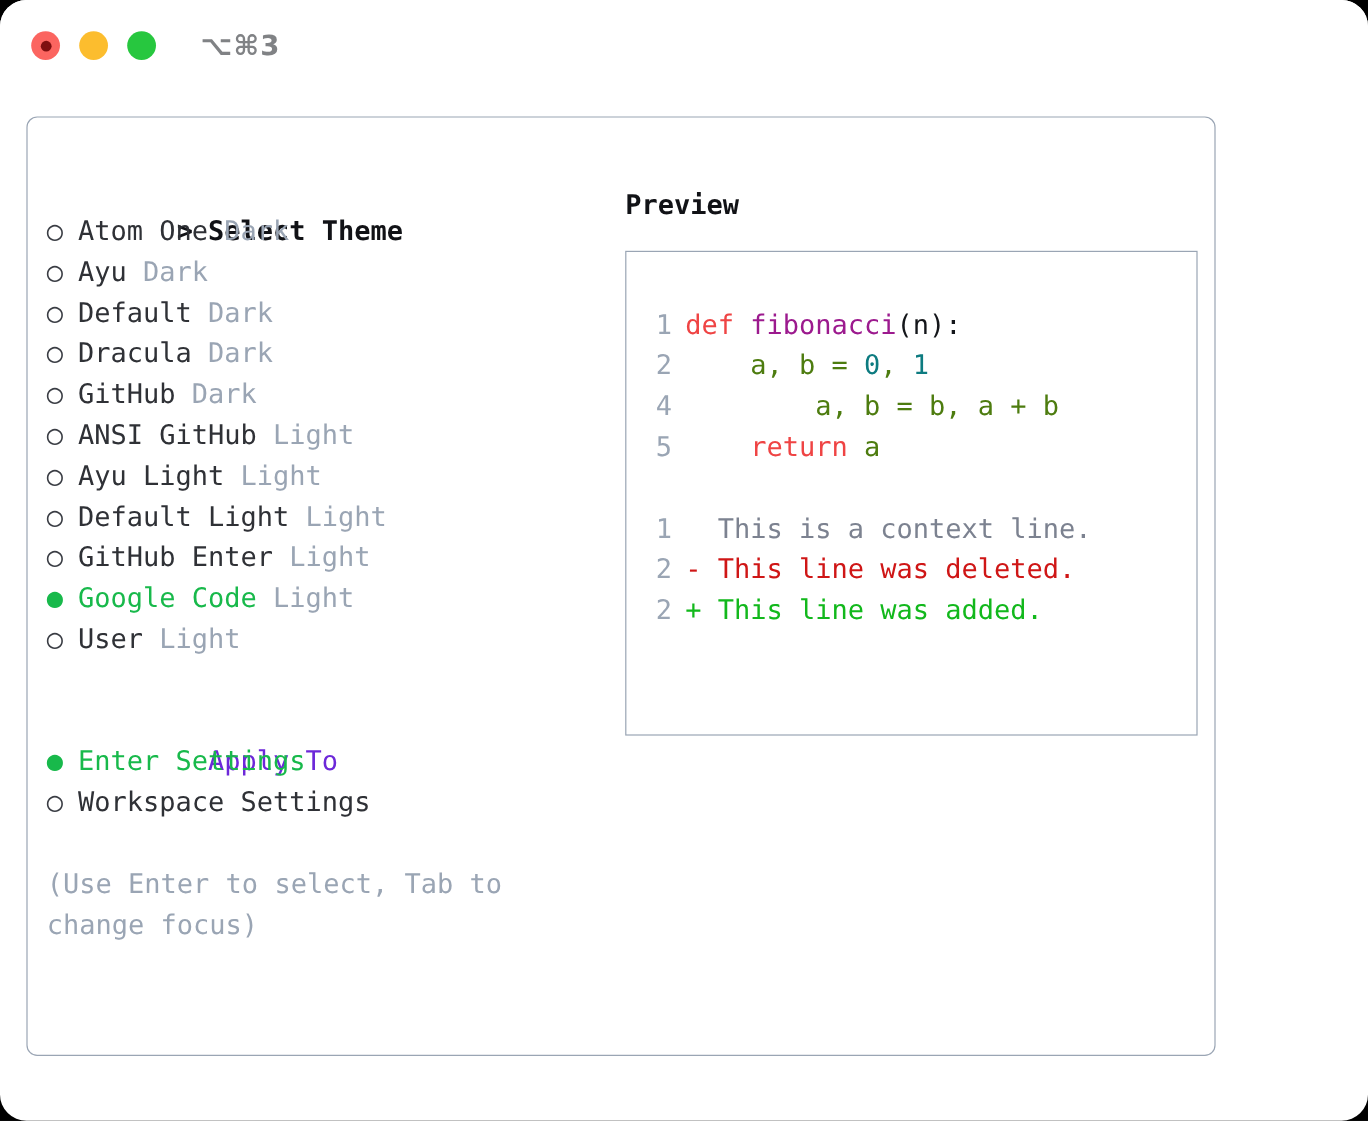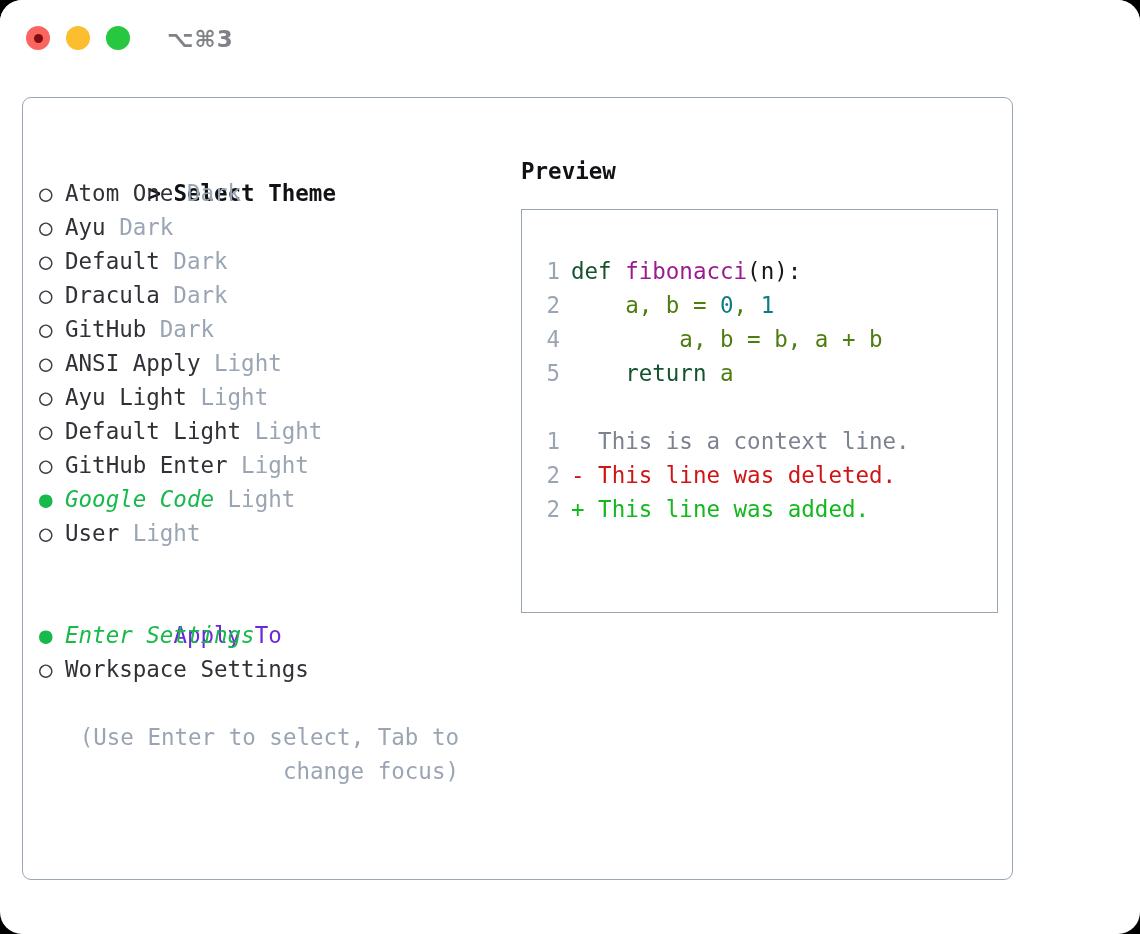--- a/index.html
+++ b/index.html
@@ -109,41 +109,40 @@
 
   .marker {
     display: inline-block;
     width: 26px;
   }
   .marker.selected { color: #18b94b; }
   .marker.unselected { color: #3a3d44; }
   .marker.caret { color: #111216; font-weight: bold; }
 
   .theme-name { color: #2f3136; }
-  .theme-name.selected { color: #18b94b; font-style: italic; }
+  .theme-name.selected { color: #18b94b; }
   .theme-kind { color: #9aa5b4; }
 
   .spacer-line { height: 34px; }
 
   #apply-heading {
     font-size: 22.5px;
     line-height: 34px;
     white-space: pre;
     color: #6d28d9;
     height: 34px;
   }
 
   #hint-text {
     margin-top: 34px;
     font-size: 22.5px;
     line-height: 34px;
     color: #9aa5b4;
     width: 420px;
     white-space: pre-wrap;
-    text-align: right;
   }
 
   
   #preview-column {
     position: absolute;
     left: 478px;
     top: 56px;
     width: 500px;
     padding-left: 20px;
   }
@@ -180,21 +179,21 @@
     height: 34px;
   }
   .gutter {
     color: #9aa5b4;
     display: inline-block;
     width: 24px;
     text-align: right;
   }
   .gutter-gap { display: inline-block; width: 11px; }
 
-  .tok-kw   { color: #14532d; }
+  .tok-kw   { color: #ef4444; }
   .tok-fn   { color: #9c1a8e; }
   .tok-num  { color: #0d7b80; }
   .tok-plain{ color: #4d7c0f; }
   .tok-punct{ color: #14161a; }
 
   .diff-context { color: #7c8290; }
   .diff-del     { color: #cf1616; }
   .diff-add     { color: #12b81c; }
 
   .code-gap { height: 34px; }
@@ -221,21 +220,21 @@
       <div class="line heading">
         <span class="marker caret">&gt;</span><span>Select Theme</span>
       </div>
 
       <div id="theme-list">
           <div class="line"><span class="marker unselected">○</span><span class="theme-name">Atom One</span><span class="theme-kind"> Dark</span></div>
           <div class="line"><span class="marker unselected">○</span><span class="theme-name">Ayu</span><span class="theme-kind"> Dark</span></div>
           <div class="line"><span class="marker unselected">○</span><span class="theme-name">Default</span><span class="theme-kind"> Dark</span></div>
           <div class="line"><span class="marker unselected">○</span><span class="theme-name">Dracula</span><span class="theme-kind"> Dark</span></div>
           <div class="line"><span class="marker unselected">○</span><span class="theme-name">GitHub</span><span class="theme-kind"> Dark</span></div>
-          <div class="line"><span class="marker unselected">○</span><span class="theme-name">ANSI Apply</span><span class="theme-kind"> Light</span></div>
+          <div class="line"><span class="marker unselected">○</span><span class="theme-name">ANSI GitHub</span><span class="theme-kind"> Light</span></div>
           <div class="line"><span class="marker unselected">○</span><span class="theme-name">Ayu Light</span><span class="theme-kind"> Light</span></div>
           <div class="line"><span class="marker unselected">○</span><span class="theme-name">Default Light</span><span class="theme-kind"> Light</span></div>
           <div class="line"><span class="marker unselected">○</span><span class="theme-name">GitHub Enter</span><span class="theme-kind"> Light</span></div>
           <div class="line"><span class="marker selected">●</span><span class="theme-name selected">Google Code</span><span class="theme-kind"> Light</span></div>
           <div class="line"><span class="marker unselected">○</span><span class="theme-name">User</span><span class="theme-kind"> Light</span></div>
         </div>
 
       <div class="spacer-line"></div>
 
       <div id="apply-heading">

